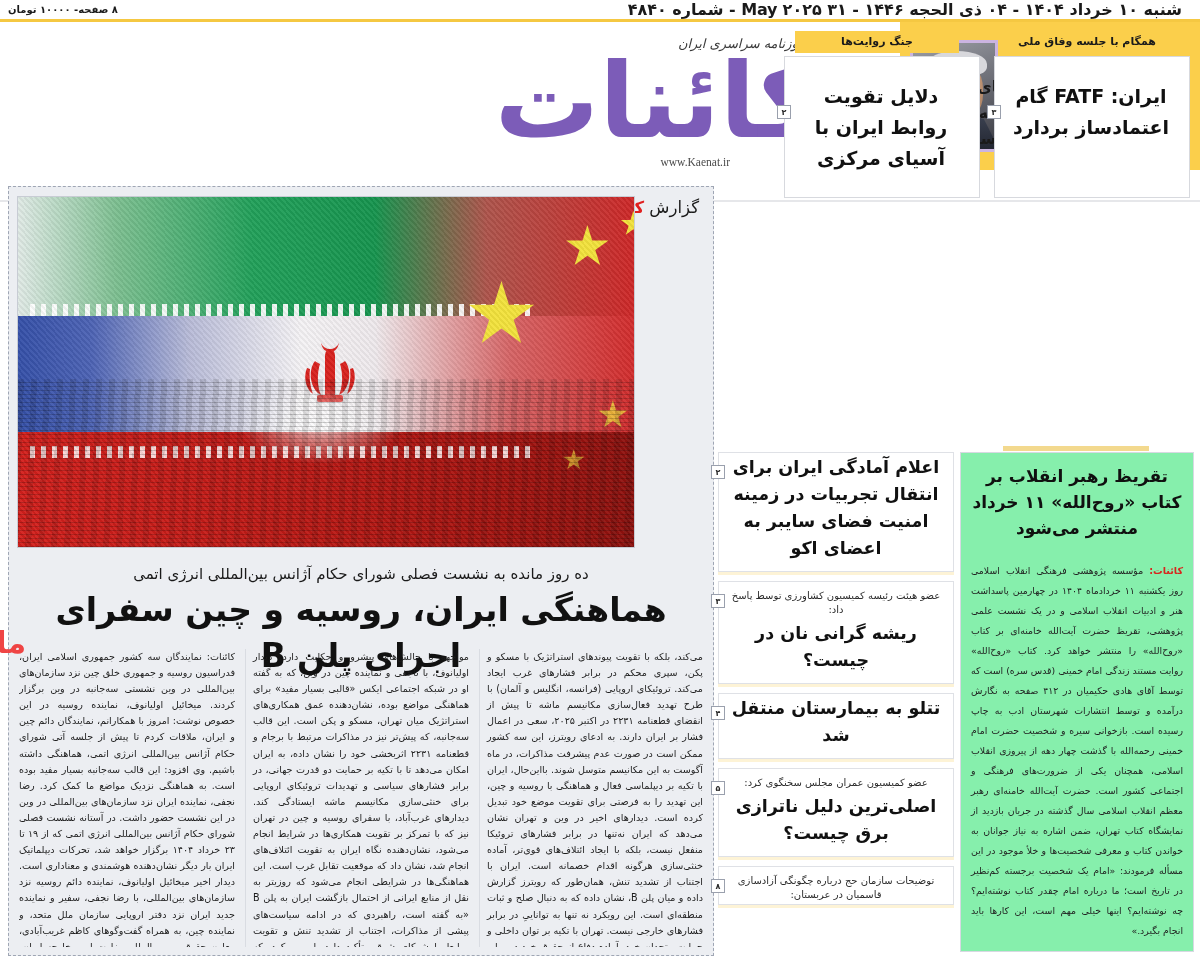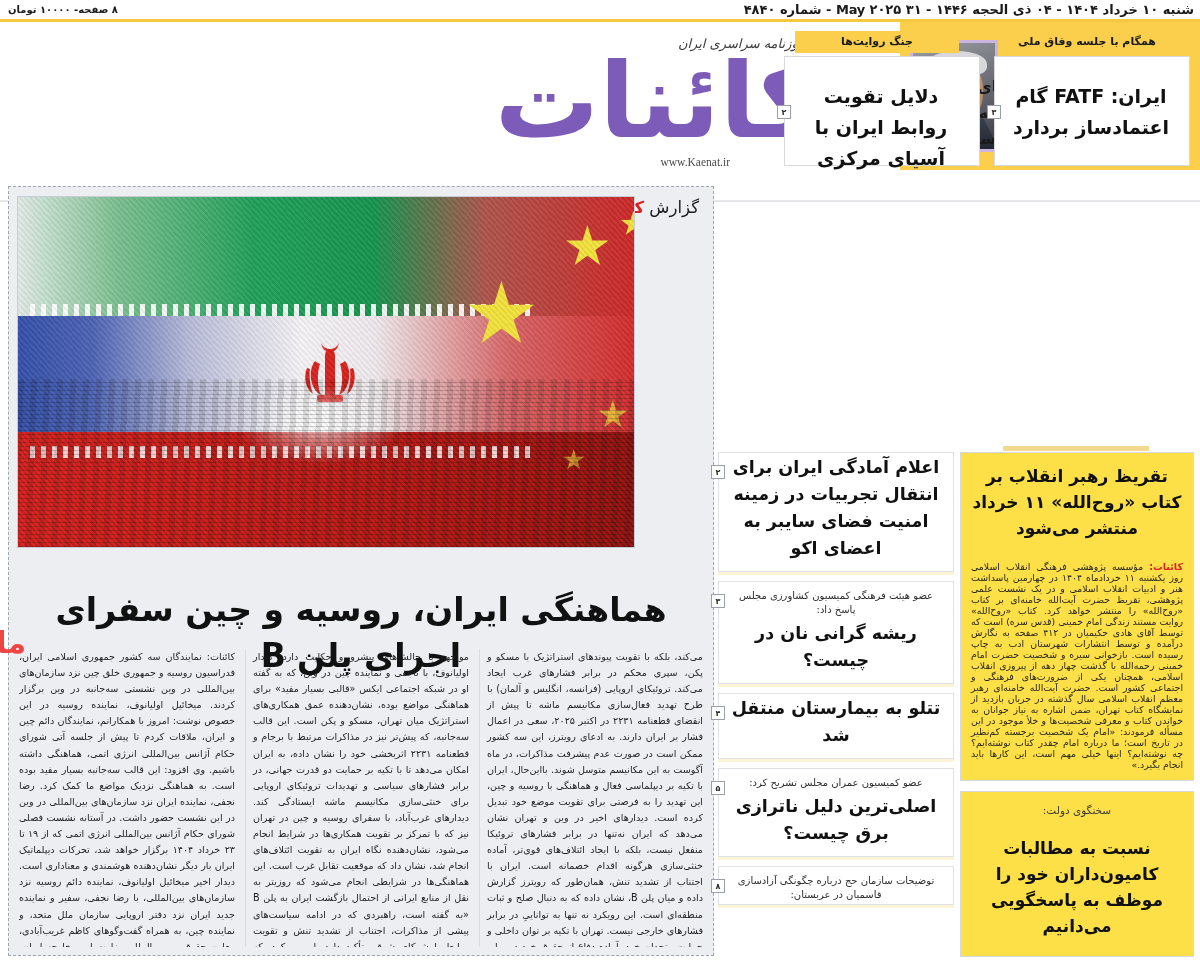--- a/index.html
+++ b/index.html
@@ -13,22 +13,22 @@
   body { position: relative; direction: rtl; }
 
   
   .datebar {
     position: absolute; top: 0; left: 0; width: 1200px; height: 21px;
     background: #ffffff;
   }
   .datebar-inner {
     position: absolute; top: 1px; right: 0; width: 560px; height: 18px;
     text-align: right; direction: rtl;
-    font-size: 13px; font-weight: bold; color: #1a1a1a;
-    white-space: nowrap; line-height: 18px; padding-right: 6px;
+    font-size: 16px; font-weight: bold; color: #1a1a1a;
+    white-space: nowrap; line-height: 18px; padding-right: 18px;
     letter-spacing: -0.2px;
   }
   .datebar-left {
     position: absolute; top: 2px; left: 8px;
     font-size: 10px; font-weight: bold; color: #1a1a1a; line-height: 16px;
   }
   .datebar-rule {
     position: absolute; top: 19px; left: 0; width: 1200px; height: 2.5px;
     background: #f5c842;
   }
@@ -98,21 +98,21 @@
     letter-spacing: -2px;
   }
   .logo-url {
     position: absolute; bottom: 10px; right: 170px;
     font-size: 11.5px; color: #4a4a4a; direction: ltr;
     font-family: "Liberation Serif", serif;
   }
 
   
   .teaser {
-    position: absolute; top: 34px; width: 196px; height: 110px;
+    position: absolute; top: 34px; width: 196px; height: 142px;
     background: #ffffff; border: 1.5px solid #d7d9de;
   }
   .teaser .shadow {
     position: absolute; top: 6px; left: -6px; width: 196px; height: 110px;
     background: #fdf0cd; z-index: -1;
   }
   .teaser-kicker {
     position: absolute; top: -26px; right: 20px; width: 164px; height: 22px;
     background: #fbcf4b; color: #1a1a1a;
     font-size: 11px; font-weight: bold; text-align: center; line-height: 22px;
@@ -283,35 +283,35 @@
     font-size: 17.5px; font-weight: bold; color: #111; line-height: 27px;
   }
   .news-badge { position: absolute; top: 12px; left: -8px; }
 
   
   .right-col {
     position: absolute; top: 268px; right: 6px; width: 234px; height: 692px;
   }
   .art-box {
     position: relative; width: 234px;
-    background: #fde047; border: 1px solid #d7d9e2;
+    background: #86efac; border: 1px solid #d7d9e2;
     margin-bottom: 10px; padding: 10px 10px 10px 10px;
   }
   .art-kicker {
     text-align: center; direction: rtl;
     font-size: 10.5px; color: #3a3a3a; line-height: 16px; margin-bottom: 17px;
   }
   .art-title {
     text-align: center; direction: rtl;
     font-size: 17px; font-weight: bold; color: #101010;
     line-height: 26px; margin-bottom: 7px;
   }
   .art-body {
     text-align: justify; direction: rtl;
-    font-size: 9.4px; line-height: 11px; color: #1e1e1e; margin-top: 20px;
+    font-size: 9.4px; line-height: 20px; color: #1e1e1e; margin-top: 20px;
   }
   .art-body .brand {
     color: #d8261e; font-weight: bold; font-size: 9.6px;
   }
   .art-top-accent {
     position: absolute; top: -7px; right: 44px; width: 146px; height: 5px;
     background: #f3d98e;
   }
 </style>
 </head>
@@ -401,51 +401,52 @@
               <rect x="22" y="58" width="26" height="7" rx="2"></rect>
             </g>
           </svg>
         </div>
         <div class="fp-shimmer"></div>
         <div class="fp-water"></div>
         <div class="fp-grain"></div>
       </div>
     </div>
 
+    <div class="sec-kicker">ده روز مانده به نشست فصلی شورای حکام آژانس بین‌المللی انرژی اتمی</div>
     <div class="sec-headline">هماهنگی ایران، روسیه و چین سفرای اجرای پلن B</div>
 
     <div class="body-cols">
       <div class="body-col">می‌کند، بلکه با تقویت پیوندهای استراتژیک با مسکو و پکن، سپری محکم در برابر فشارهای غرب ایجاد می‌کند. تروئیکای اروپایی (فرانسه، انگلیس و آلمان) با طرح تهدید فعال‌سازی مکانیسم ماشه تا پیش از انقضای قطعنامه ۲۲۳۱ در اکتبر ۲۰۲۵، سعی در اعمال فشار بر ایران دارند. به ادعای رویترز، این سه کشور ممکن است در صورت عدم پیشرفت مذاکرات، در ماه آگوست به این مکانیسم متوسل شوند. بااین‌حال، ایران با تکیه بر دیپلماسی فعال و هماهنگی با روسیه و چین، این تهدید را به فرصتی برای تقویت موضع خود تبدیل کرده است. دیدارهای اخیر در وین و تهران نشان می‌دهد که ایران نه‌تنها در برابر فشارهای تروئیکا منفعل نیست، بلکه با ایجاد ائتلاف‌های قوی‌تر، آماده خنثی‌سازی هرگونه اقدام خصمانه است. ایران با اجتناب از تشدید تنش، همان‌طور که رویترز گزارش داده و میان پلن B، نشان داده که به دنبال صلح و ثبات منطقه‌ای است. این رویکرد نه تنها به تواناییِ در برابر فشارهای خارجی نیست. تهران با تکیه بر توان داخلی و حمایت متحدان خود، آماده دفاع از حقوق خود در برابر هرگونه تهدید است، از جمله مکانیسم ماشه یا اقدامات خصمانه غرب، است.</div>
       <div class="body-col">مواجهه با چالش‌های پیشرو و حکایت دارد. دیدار اولیانوف، با ناجفی و نماینده چین در وین، که به گفته او در شبکه اجتماعی ایکس «قالبی بسیار مفید» برای هماهنگی مواضع بوده، نشان‌دهنده عمق همکاری‌های استراتژیک میان تهران، مسکو و پکن است. این قالب سه‌جانبه، که پیش‌تر نیز در مذاکرات مرتبط با برجام و قطعنامه ۲۲۳۱ اثربخشی خود را نشان داده، به ایران امکان می‌دهد تا با تکیه بر حمایت دو قدرت جهانی، در برابر فشارهای سیاسی و تهدیدات تروئیکای اروپایی برای خنثی‌سازی مکانیسم ماشه ایستادگی کند. دیدارهای غرب‌آباد، با سفرای روسیه و چین در تهران نیز که با تمرکز بر تقویت همکاری‌ها در شرایط انجام می‌شود، نشان‌دهنده نگاه ایران به تقویت ائتلاف‌های انجام شد، نشان داد که موقعیت تقابل غرب است. این هماهنگی‌ها در شرایطی انجام می‌شود که روزیتر به نقل از منابع ایرانی از احتمال بازگشت ایران به پلن B «به گفته است، راهبردی که در ادامه سیاست‌های پیشی از مذاکرات، اجتناب از تشدید تنش و تقویت روابط با شرکای شرقی تأکید دارد. این رویکرد، که ریشه در مقاومت و دیپلماسی ایران دارد، نه‌تنها از تشدید تنش‌های غیرضروری جلوگیری</div>
       <div class="body-col">کائنات: نمایندگان سه کشور جمهوری اسلامی ایران، فدراسیون روسیه و جمهوری خلق چین نزد سازمان‌های بین‌المللی در وین نشستی سه‌جانبه در وین برگزار کردند. میخائیل اولیانوف، نماینده روسیه در این خصوص نوشت: امروز با همکارانم، نمایندگان دائم چین و ایران، ملاقات کردم تا پیش از جلسه آتی شورای حکام آژانس بین‌المللی انرژی اتمی، هماهنگی داشته باشیم. وی افزود: این قالب سه‌جانبه بسیار مفید بوده است. به هماهنگی نزدیک مواضع ما کمک کرد. رضا نجفی، نماینده ایران نزد سازمان‌های بین‌المللی در وین در این نشست حضور داشت. در آستانه نشست فصلی شورای حکام آژانس بین‌المللی انرژی اتمی که از ۱۹ تا ۲۳ خرداد ۱۴۰۴ برگزار خواهد شد، تحرکات دیپلماتیک ایران بار دیگر نشان‌دهنده هوشمندی و معناداری است. دیدار اخیر میخائیل اولیانوف، نماینده دائم روسیه نزد سازمان‌های بین‌المللی، با رضا نجفی، سفیر و نماینده جدید ایران نزد دفتر اروپایی سازمان ملل متحد، و نماینده چین، به همراه گفت‌وگوهای کاظم غریب‌آبادی، معاون حقوقی و بین‌المللی وزارت امور خارجه ایران، با سفرای روسیه و چین در تهران، از هماهنگی نزدیک این سه کشور برای</div>
     </div>
   </div>
 
   <div class="edge-red">ما</div>
 
   <div class="mid-col">
 
     <div class="news-item">
       <div class="news-title">اعلام آمادگی ایران برای انتقال تجربیات در زمینه امنیت فضای سایبر به اعضای اکو</div>
       <div class="badge-page news-badge">۲</div>
     </div>
 
     <div class="news-item">
-      <div class="news-kicker">عضو هیئت فرهنگی کمیسیون کشاورزی مجلس پاسخ داد:</div>
+      <div class="news-kicker">عضو هیئت رئیسه کمیسیون کشاورزی توسط پاسخ داد:</div>
       <div class="news-title">ریشه گرانی نان در چیست؟</div>
       <div class="badge-page news-badge">۳</div>
     </div>
 
     <div class="news-item">
       <div class="news-title">تتلو به بیمارستان منتقل شد</div>
       <div class="badge-page news-badge">۴</div>
     </div>
 
     <div class="news-item">
-      <div class="news-kicker">عضو کمیسیون عمران مجلس تشریح کرد:</div>
+      <div class="news-kicker">عضو کمیسیون عمران مجلس سخنگوی کرد:</div>
       <div class="news-title">اصلی‌ترین دلیل ناترازی برق چیست؟</div>
       <div class="badge-page news-badge">۵</div>
     </div>
 
     <div class="news-item">
       <div class="news-kicker">توضیحات سازمان حج درباره چگونگی آزادسازی قاسمیان در عربستان:</div>
 
       <div class="badge-page news-badge">۸</div>
     </div>
   </div>

